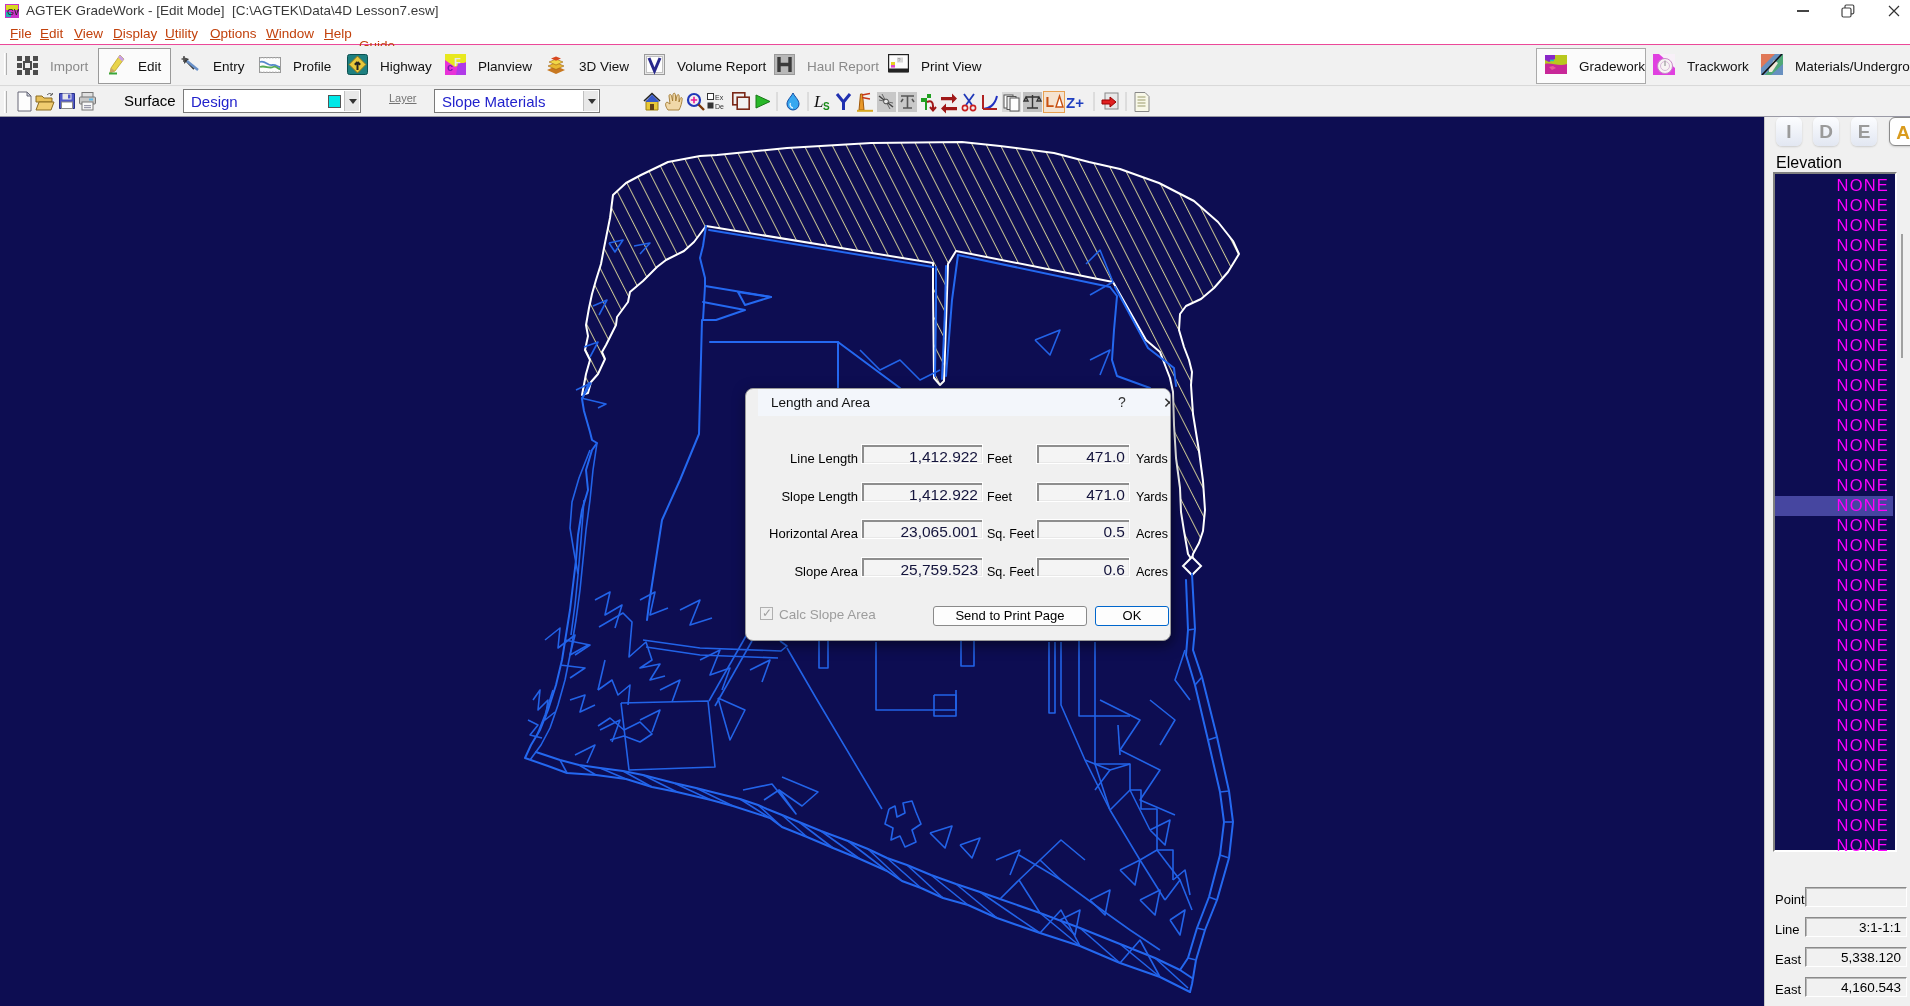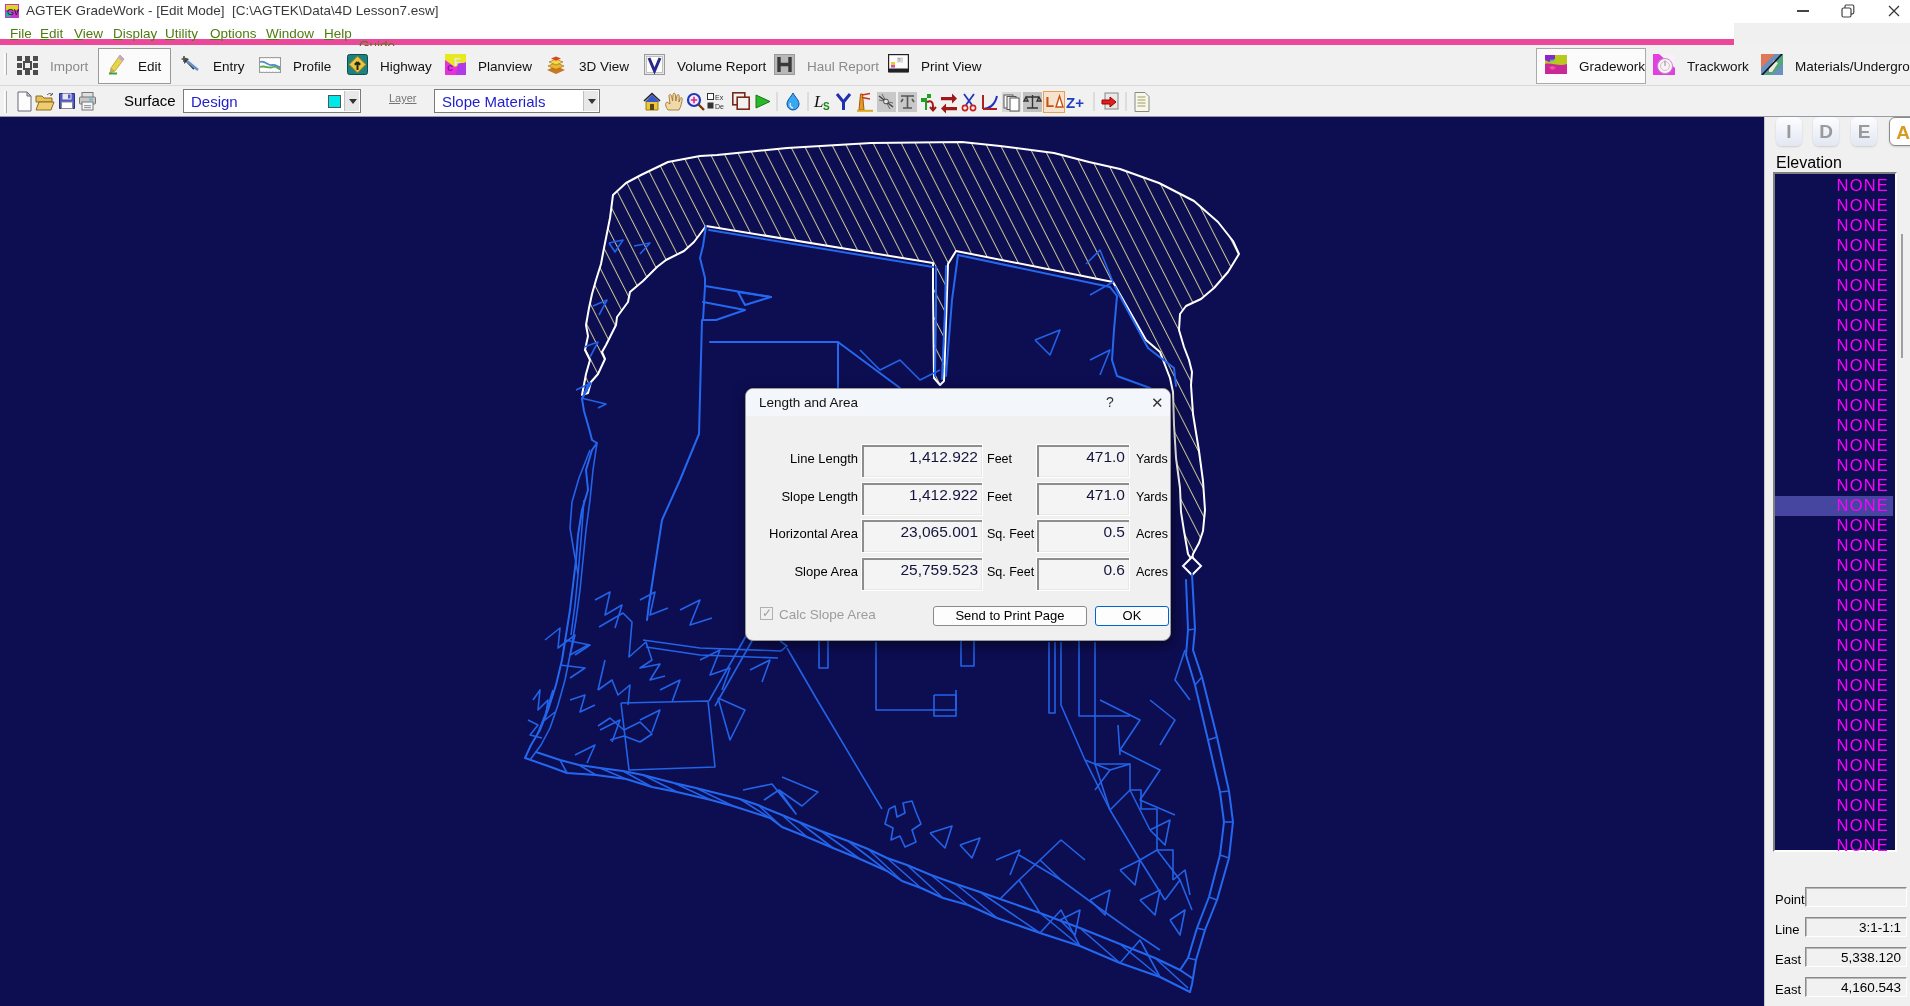--- a/index.html
+++ b/index.html
@@ -1,21 +1,21 @@
 <!DOCTYPE html>
 <html><head>
 <meta charset="utf-8">
 <style>
 *{margin:0;padding:0;box-sizing:border-box;}
 html,body{width:1910px;height:1006px;overflow:hidden;background:#f0f0f0;font-family:"Liberation Sans",sans-serif;}
 #titlebar{position:absolute;left:0;top:0;width:1910px;height:23px;background:#ffffff;}
 #title-ico{position:absolute;left:5px;top:4px;width:14px;height:14px;}
 #title-text{position:absolute;left:26px;top:3px;font-size:13.5px;color:#3a3a3a;}
 .wbtn{position:absolute;top:0;width:14px;height:22px;color:#222;}
-#menubar{position:absolute;left:0;top:23px;width:1734px;height:22px;background:#ffffff;border-bottom:6px solid #ec4899;font-size:13.5px;color:#4d7c0f;}
+#menubar{position:absolute;left:0;top:23px;width:1910px;height:22px;background:#ffffff;border-bottom:1px solid #ec4899;font-size:13.5px;color:#c2410c;}
 .mi{position:absolute;top:3px;}
 .mi span{text-decoration:underline;}
 #tb1{position:absolute;left:0;top:46px;width:1910px;height:40px;background:#f1f1f1;border-bottom:1px solid #d9d9d9;}
 .tbtn{position:absolute;top:2px;height:36px;display:flex;align-items:center;font-size:13.5px;color:#111;}
 .tbtn .ic{display:inline-block;margin-right:12px;}
 .graytxt{color:#8a8a8a;}
 #tb2{position:absolute;left:0;top:87px;width:1910px;height:30px;background:#f1f1f1;border-bottom:1px solid #9a9aa6;}
 .grip{position:absolute;top:4px;width:3px;height:22px;border-left:1px solid #fff;border-right:1px solid #b0b0b0;}
 #lbl-surface{position:absolute;left:124px;top:5px;font-size:15px;color:#000000;}
 #lbl-layer{position:absolute;left:389px;top:5px;font-size:11px;color:#737373;text-decoration:underline;}
@@ -28,26 +28,26 @@
 .ideabtn{position:absolute;top:0px;width:26px;height:29px;border-radius:6px;background:linear-gradient(#fcfdff,#e2e7f2);box-shadow:0 1px 2px rgba(0,0,0,0.15);text-align:center;font-size:19px;font-weight:bold;line-height:29px;color:#9a9a9a;}
 #btnA{background:#fff;border:1px solid #8a8a8a;color:#d99b1e;}
 #elev-label{position:absolute;left:11px;top:37px;font-size:16px;color:#000;}
 #listbox{position:absolute;left:8px;top:55px;width:124px;height:680px;background:#0d0d52;border-top:2px solid #808080;border-left:2px solid #808080;border-right:2px solid #fff;border-bottom:2px solid #fff;}
 .none-row{position:absolute;left:0;width:118px;height:20px;font-size:16.5px;letter-spacing:1.2px;color:#ff00ff;text-align:right;padding-right:4px;line-height:19px;}
 .hl{background:#4646a0;}
 #scrollthumb{position:absolute;left:136px;top:117px;width:2px;height:124px;background:#a0a0a0;}
 .fldlbl{position:absolute;left:10px;font-size:13px;color:#000;}
 .fld{position:absolute;left:40px;width:102px;height:20px;background:#f1f1f1;border-top:1px solid #8a8a8a;border-left:1px solid #8a8a8a;border-bottom:1px solid #fff;border-right:1px solid #fff;box-shadow:inset 1px 1px 0 #b8b8b8;font-size:13.5px;color:#000;text-align:right;padding:2px 5px 0 0;}
 #dialog{position:absolute;left:745px;top:388px;width:426px;height:253px;background:#f0f0f0;border:1px solid #9a9a9a;border-radius:8px;box-shadow:2px 4px 14px rgba(0,0,0,0.5);overflow:hidden;}
-#dlg-title{position:absolute;left:0;top:0;width:100%;height:27px;background:#f3f6fb;font-size:13.5px;color:#111;padding-left:24px;}
+#dlg-title{position:absolute;left:12px;top:0;width:100%;height:27px;background:#f3f6fb;font-size:13.5px;color:#111;padding-left:24px;}
 #dlg-title .t{position:absolute;left:13px;top:6px;}
 #dlg-help{position:absolute;left:360px;top:5px;font-size:14px;color:#333;}
 #dlg-x{position:absolute;left:405px;top:5px;font-size:15px;color:#333;}
 .dlbl{position:absolute;font-size:13px;color:#000;text-align:right;}
-.dfld{position:absolute;height:34px;background:#f4f4f4;border:1px solid #fff;box-shadow:inset 2px 2px 0 #8e8e8e, inset -1px -1px 0 #e8e8e8;font-size:15.5px;color:#14143c;text-align:right;padding:3px 4px 0 0;}
+.dfld{position:absolute;height:20px;background:#f4f4f4;border:1px solid #fff;box-shadow:inset 2px 2px 0 #8e8e8e, inset -1px -1px 0 #e8e8e8;font-size:15.5px;color:#14143c;text-align:right;padding:3px 4px 0 0;}
 .dunit{position:absolute;font-size:12.5px;color:#000;white-space:nowrap;}
 #cb{position:absolute;left:14px;top:218px;width:13px;height:13px;background:#f0f0f0;border:1px solid #b0b0b0;}
 #cb:after{content:"\2713";position:absolute;left:1px;top:-2px;font-size:12px;color:#a0a0a0;}
 #cblbl{position:absolute;left:33px;top:218px;font-size:13.5px;color:#9d9d9d;}
 .dbtn{position:absolute;top:217px;height:20px;background:#fdfdfd;border:1px solid #8a8a8a;border-radius:3px;font-size:13px;color:#000;text-align:center;line-height:18px;}
 </style>
 </head>
 <body>
 
 <div id="titlebar">

